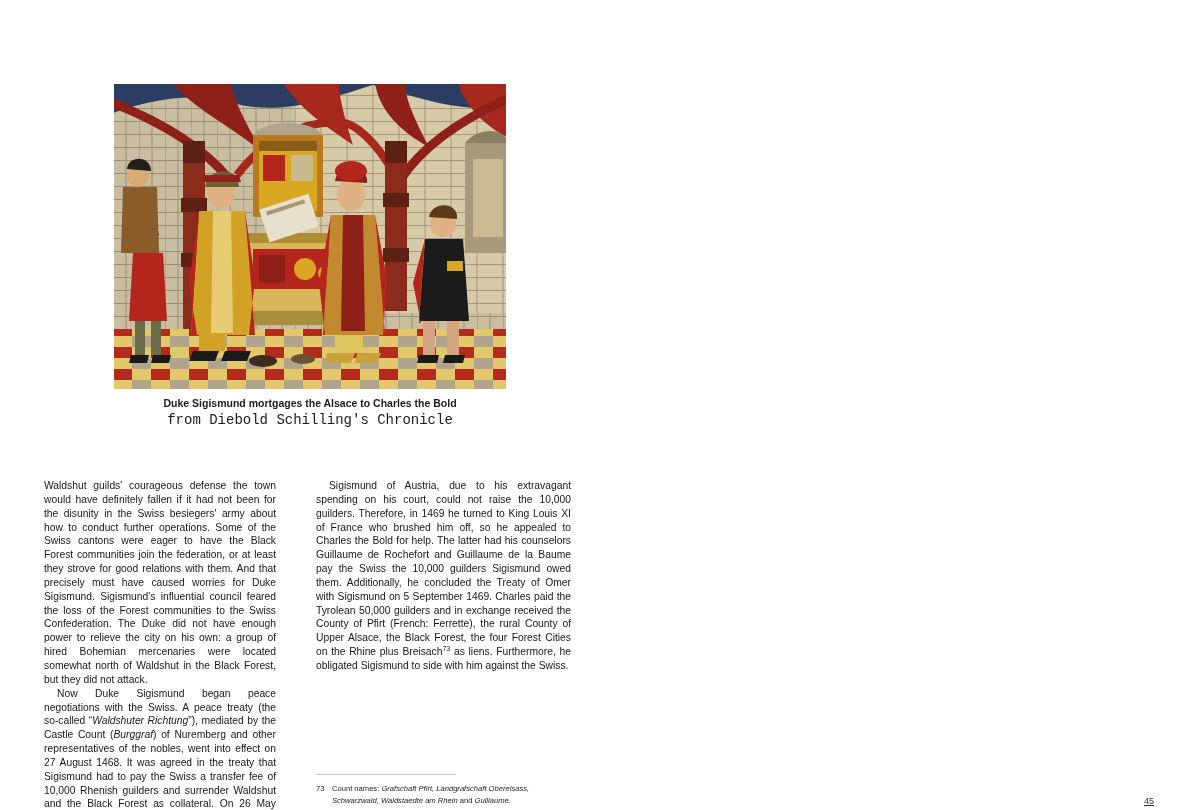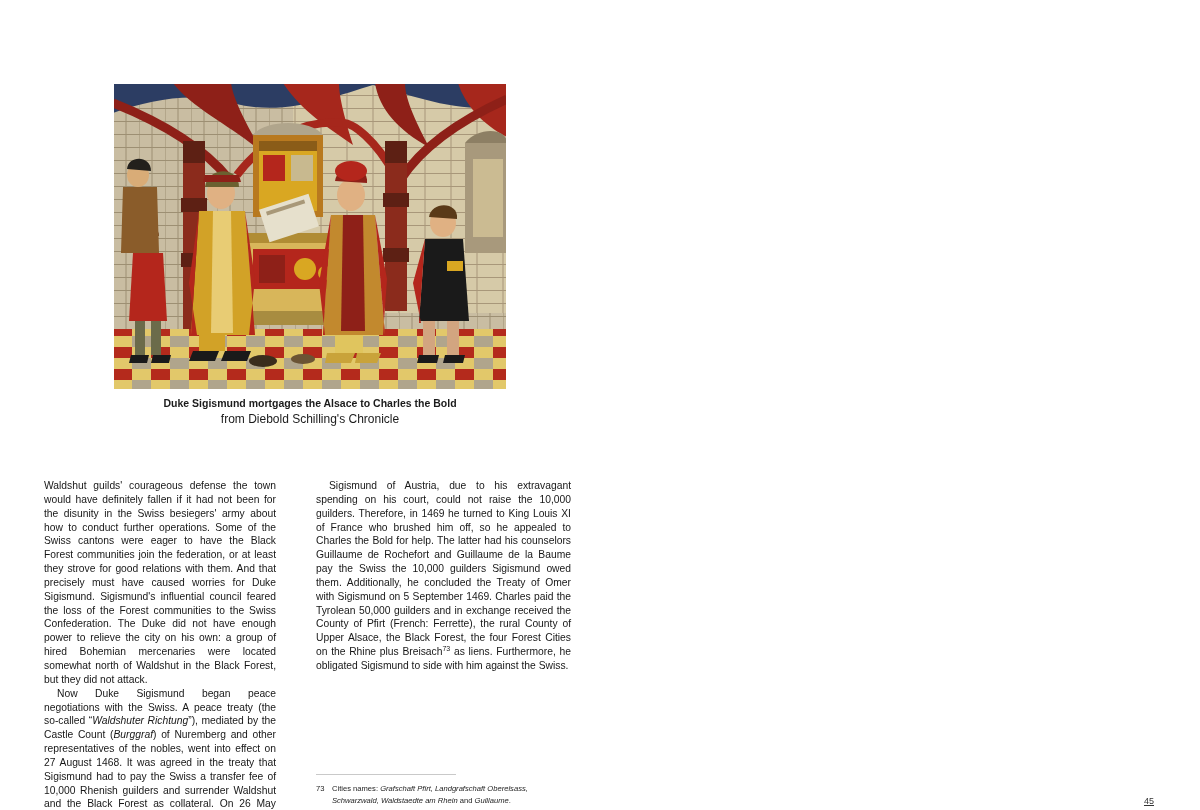--- a/index.html
+++ b/index.html
@@ -16,21 +16,21 @@
   .page.right{padding:0;}
 
   
   .illus-wrap{position:absolute;left:113px;top:44px;width:394px;height:307px;}
   .illus{width:100%;height:100%;display:block;}
   .caption{
     position:absolute;left:113px;top:357px;width:394px;
     text-align:center;font-size:10.5px;line-height:1.42;color:#1b1b1b;
   }
   .caption .cap-title{font-weight:bold;font-size:10.5px;display:block;}
-  .caption .cap-sub{display:block;font-size:12px;}
+  .caption .cap-sub{display:block;font-size:14px;font-family:Liberation Mono, monospace;}
 
   
   .col{
     position:absolute;
     font-size:10.3px;
     line-height:1.345;
     text-align:justify;
     text-justify:inter-word;
     color:#161616;
     hyphens:none;
@@ -205,21 +205,21 @@
     </div>
 
     <div class="col lp-c2">
       <p><span>Sigismund of Austria, due to his extravagant spending on his court, could not raise the 10,000 guilders. Therefore, in 1469 he turned to King Louis XI of France who brushed him off, so he appealed to Charles the Bold for help. The latter had his counselors Guillaume de Rochefort and Guillaume de la Baume pay the Swiss the 10,000 guilders Sigismund owed them. Additionally, he concluded the Treaty of Omer with Sigismund on 5 September 1469. Charles paid the Tyrolean 50,000 guilders and in exchange received the County of Pfirt (French: Ferrette), the rural County of Upper Alsace, the Black Forest, the four Forest Cities on the Rhine plus Breisach</span><sup>73</sup><span> as liens. Furthermore, he obligated Sigismund to side with him against the Swiss.</span></p>
     </div>
 
     <div class="fn fn-73">
       <div class="rule"></div>
       <div class="fn-body">
         <span class="fn-num">73</span>
-        <span class="fn-txt"><span>Cities names: </span><i>Grafschaft Pfirt, Landgrafschaft Oberelsass, Schwarzwald, Waldstaedte am Rhein</i><span> and </span><i>Guillaume</i><span>.</span></span>
+        <span class="fn-txt"><span>Count names: </span><i>Grafschaft Pfirt, Landgrafschaft Oberelsass, Schwarzwald, Waldstaedte am Rhein</i><span> and </span><i>Guillaume</i><span>.</span></span>
       </div>
     </div>
 
     <div class="folio folio-left">24</div>
   </div>
 
   <div class="page right">
 
     <div class="folio folio-right">45</div>
   </div>

